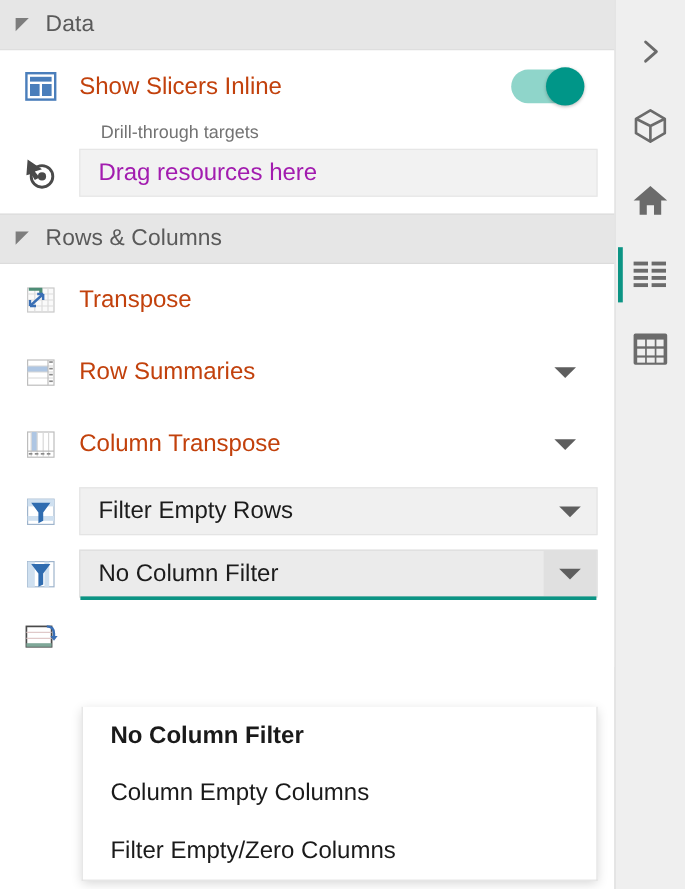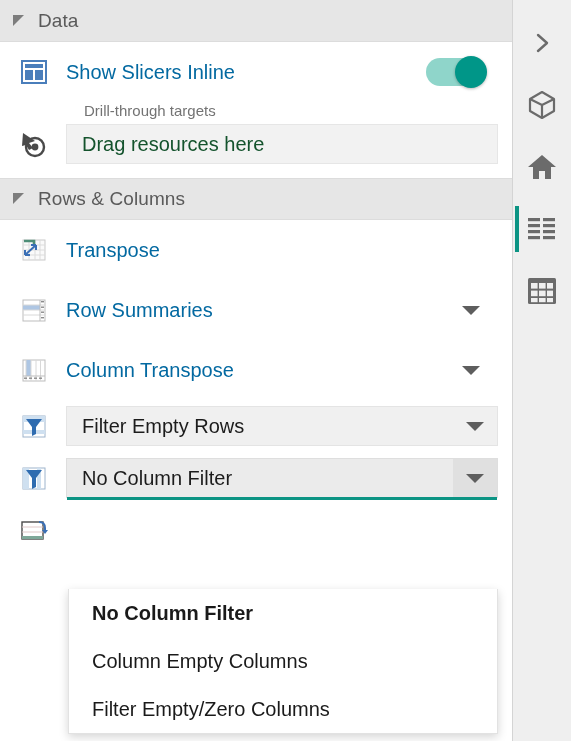--- a/index.html
+++ b/index.html
@@ -76,21 +76,21 @@
 
   .ico {
     width: 32px; height: 32px;
     flex: 0 0 32px;
     position: relative;
   }
 
   .row-label {
     margin-left: 16px;
     font-size: 20px;
-    color: #0369a1;
+    color: #c2410c;
     flex: 1 1 auto;
     white-space: nowrap;
   }
 
   
   .toggle {
     width: 60px; height: 28px;
     border-radius: 14px;
     position: relative;
     flex: 0 0 60px;
@@ -121,21 +121,21 @@
   .drill-field {
     flex: 1 1 auto;
     margin-left: 16px;
     height: 40px;
     background: #f2f2f2;
     border: 1px solid #e6e6e6;
     display: flex;
     align-items: center;
     padding-left: 15px;
     font-size: 20px;
-    color: #14532d;
+    color: #a21caf;
     cursor: text;
   }
 
   
   .combo {
     flex: 1 1 auto;
     margin-left: 16px;
     height: 40px;
     background: #f0f0f0;
     border: 1px solid #e4e4e4;

